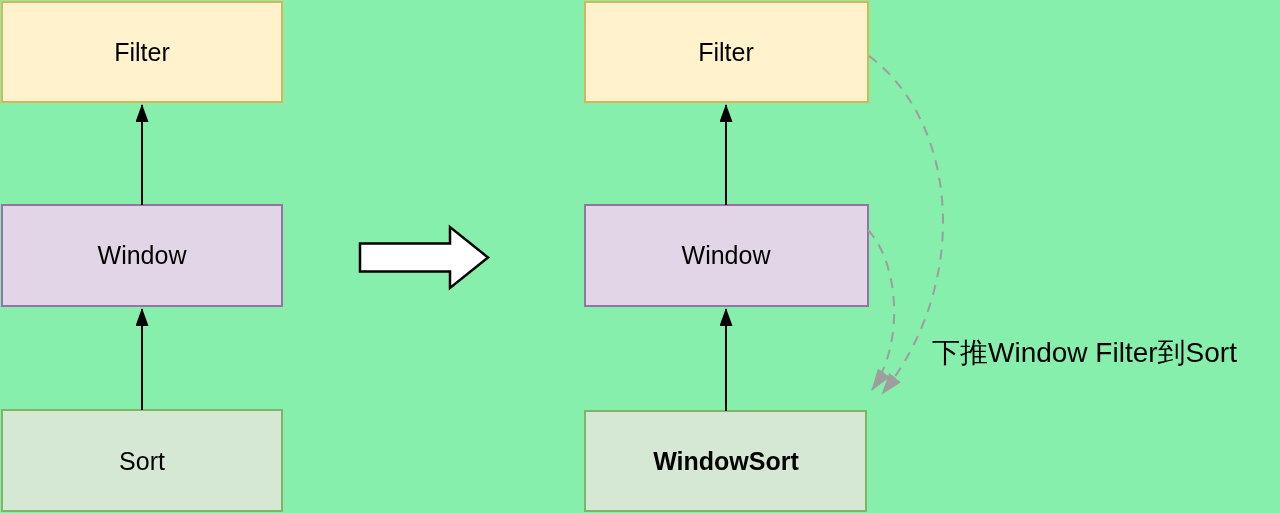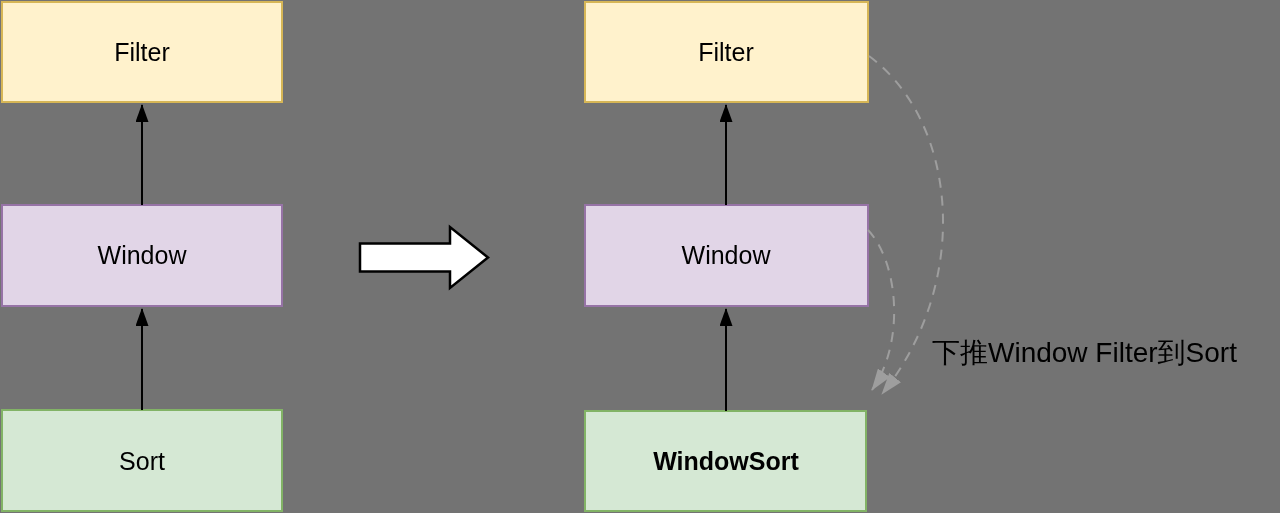--- a/index.html
+++ b/index.html
@@ -4,21 +4,21 @@
 <style>
   html, body {
     margin: 0;
     padding: 0;
     background: #ffffff;
   }
   .canvas-wrap {
     position: relative;
     width: 1280px;
     height: 513px;
-    background: #737373;
+    background: #86efac;
     overflow: hidden;
   }
   svg {
     display: block;
     font-family: "Liberation Sans", "DejaVu Sans", sans-serif;
   }
   .node-label {
     font-size: 25px;
     font-family: "Liberation Sans", "DejaVu Sans", sans-serif;
   }

